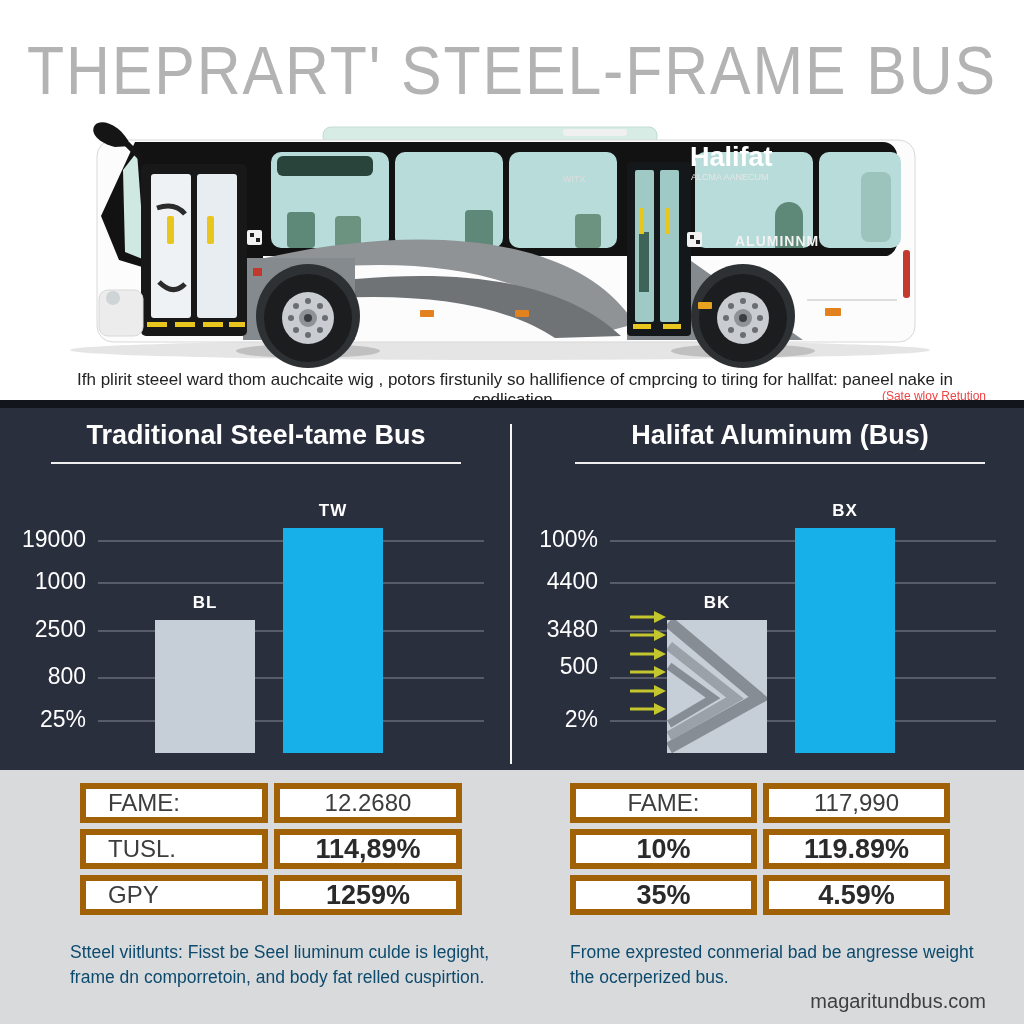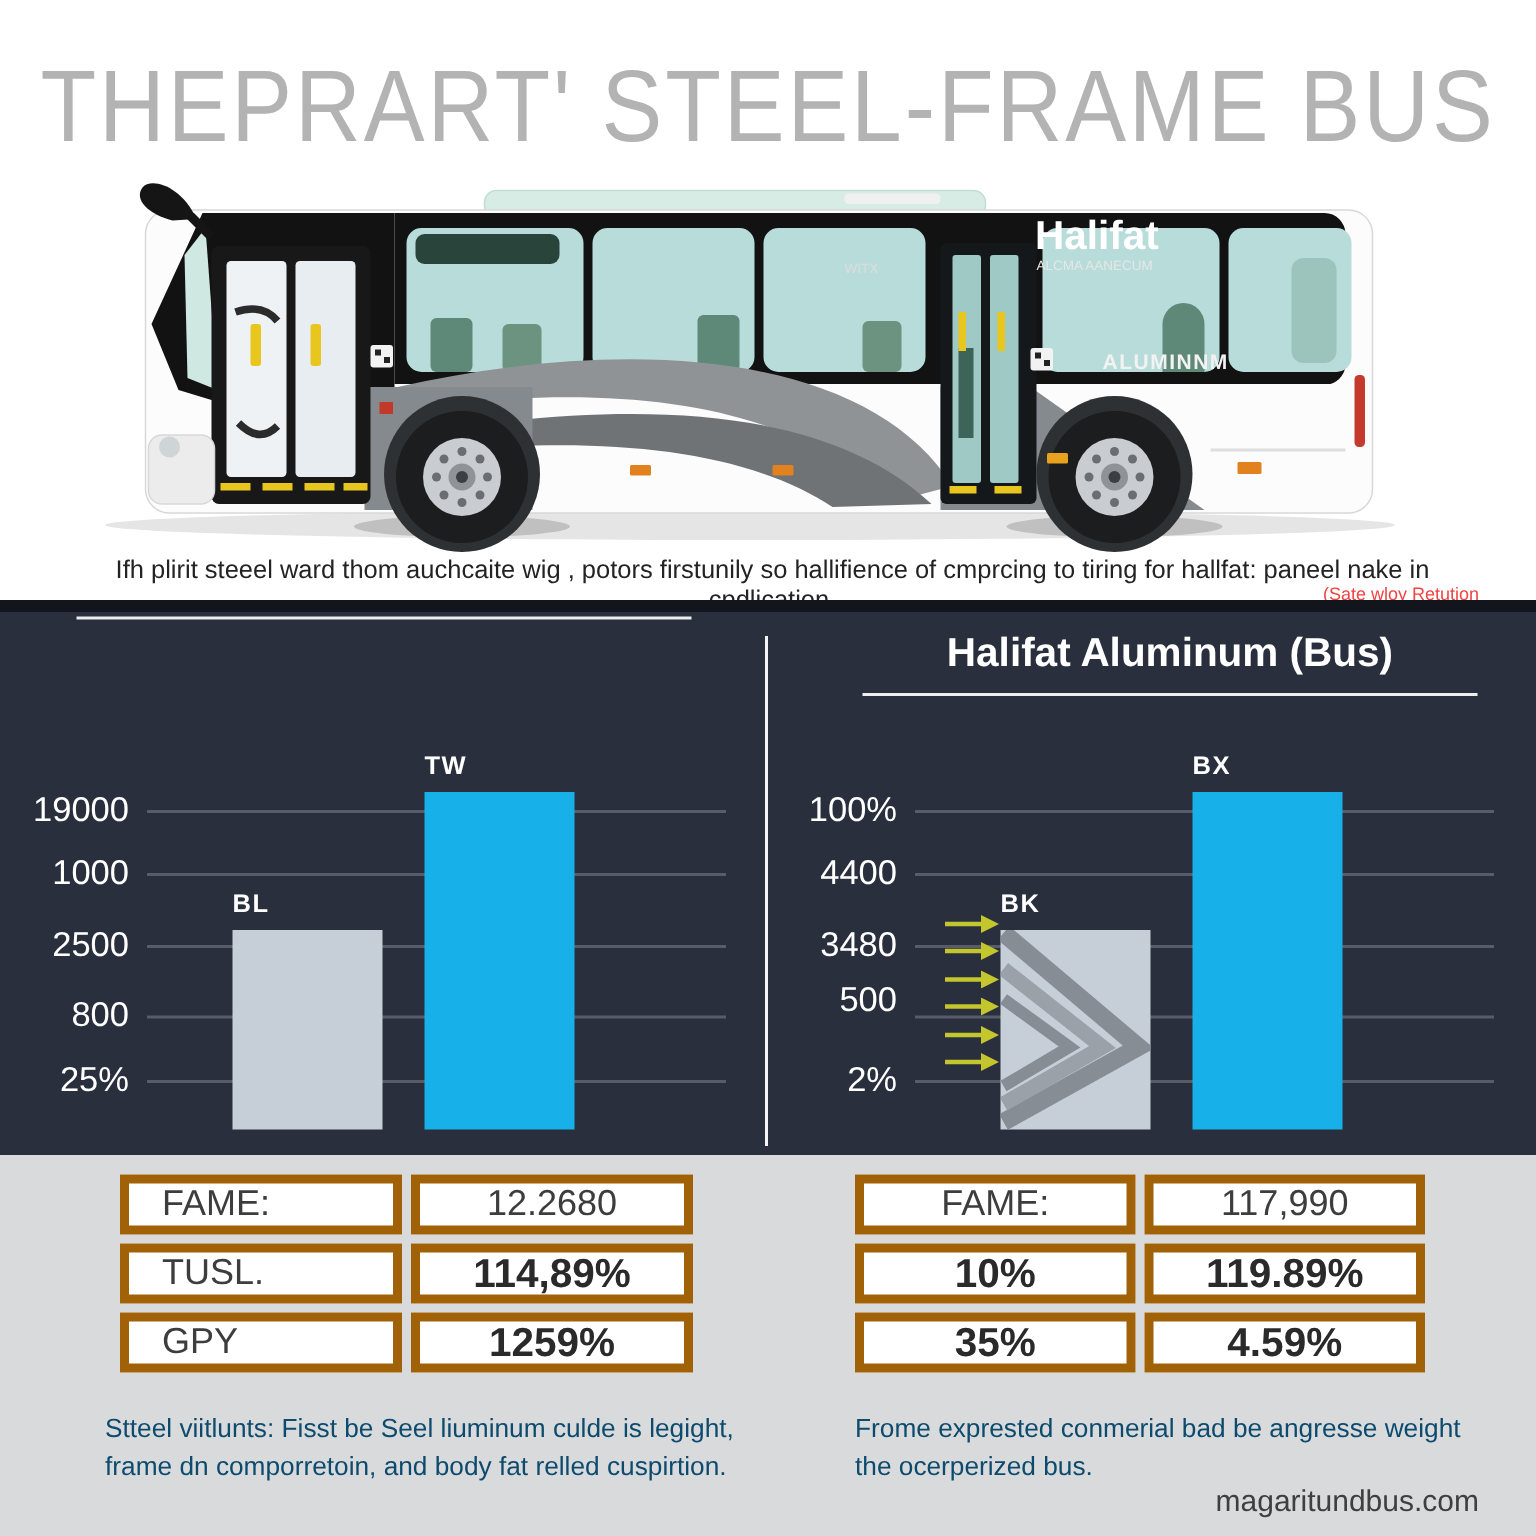--- a/index.html
+++ b/index.html
@@ -23,21 +23,21 @@
   .panel-left { left:0; }
   .panel-right { left:512px;padding-left:24px; }
   .panel-divider { position:absolute; left:510px; top:24px; height:340px; width:2px; background:#f5f5f5; }
   .panel-header { margin-top:20px; text-align:center; font-size:27px; font-weight:700; color:#ffffff; }
   .panel-underline { width:410px; height:2px; background:#eeeeee; margin:11px auto 0; }
   .chart { position:absolute; top:90px; left:0; width:512px; height:275px; }
   .ytick { position:absolute; left:0; width:86px; text-align:right; font-size:23px;
            font-weight:500; color:#ffffff; }
   .gridline { position:absolute; left:98px; right:28px; height:2px; background:rgba(255,255,255,0.22); }
   .bar { position:absolute; width:100px; bottom:12px; overflow:hidden; }
-  .bar-label { position:absolute; width:100px; font-size:17px;
+  .bar-label { position:absolute; width:100px; text-align:center; font-size:17px;
                font-weight:700; color:#ffffff; letter-spacing:1px; }
   .flow-arrow { position:absolute; width:36px; height:12px; }
 
   
   .bottom-section { position:relative; width:1024px; height:254px; background:#d9dadb; }
   .stat-table { position:absolute; top:13px; display:grid; grid-template-columns:1fr 1fr; gap:6px; }
   .stat-table-0 { left:80px;  width:382px; }
   .stat-table-1 { left:570px; width:380px; }
   .cell { background:#ffffff; border:6px solid #a16207; height:40px; display:flex;
           align-items:center; justify-content:center; font-size:24px; color:#3d3d3d; }
@@ -183,20 +183,21 @@
   </svg>
 
   <div class="bus-caption">Ifh plirit steeel ward thom auchcaite wig , potors firstunily so hallifience of cmprcing to tiring for hallfat: paneel nake in cpdlication.</div>
   <div class="bus-caption-note">(Sate wloy Retution</div>
 </div>
 
 <div class="charts-section">
   <div class="charts-top-strip"></div>
 
   <div class="panel panel-left">
+    <div class="panel-header">Traditional Steel-tame Bus</div>
     <div class="panel-underline"></div>
     <div class="chart">
         <div class="gridline" style="top: 50px;"></div>
         <div class="ytick" style="top: 36px;">19000</div>
         <div class="gridline" style="top: 92px;"></div>
         <div class="ytick" style="top: 78px;">1000</div>
         <div class="gridline" style="top: 140px;"></div>
         <div class="ytick" style="top: 126px;">2500</div>
         <div class="gridline" style="top: 187px;"></div>
         <div class="ytick" style="top: 173px;">800</div>

